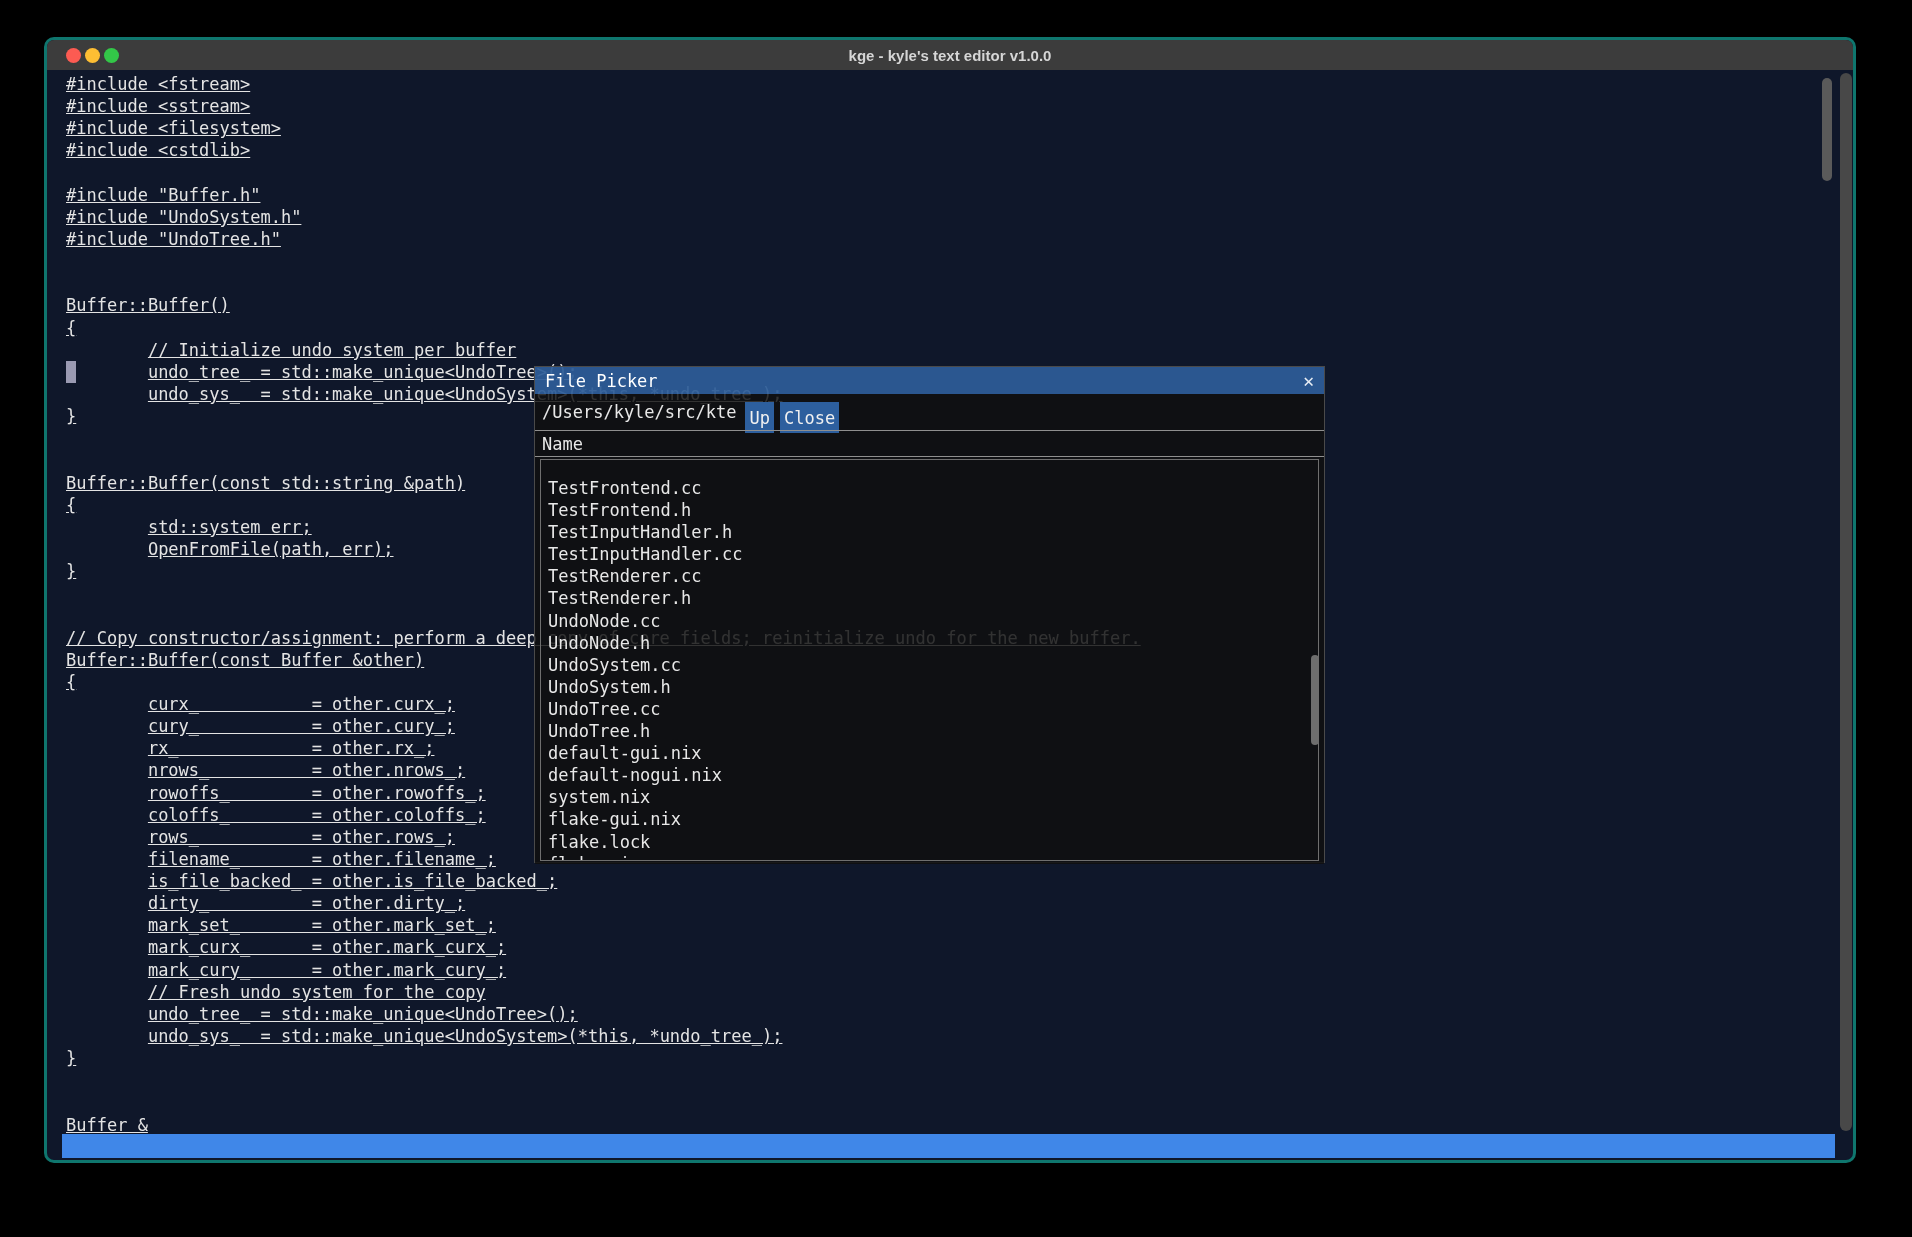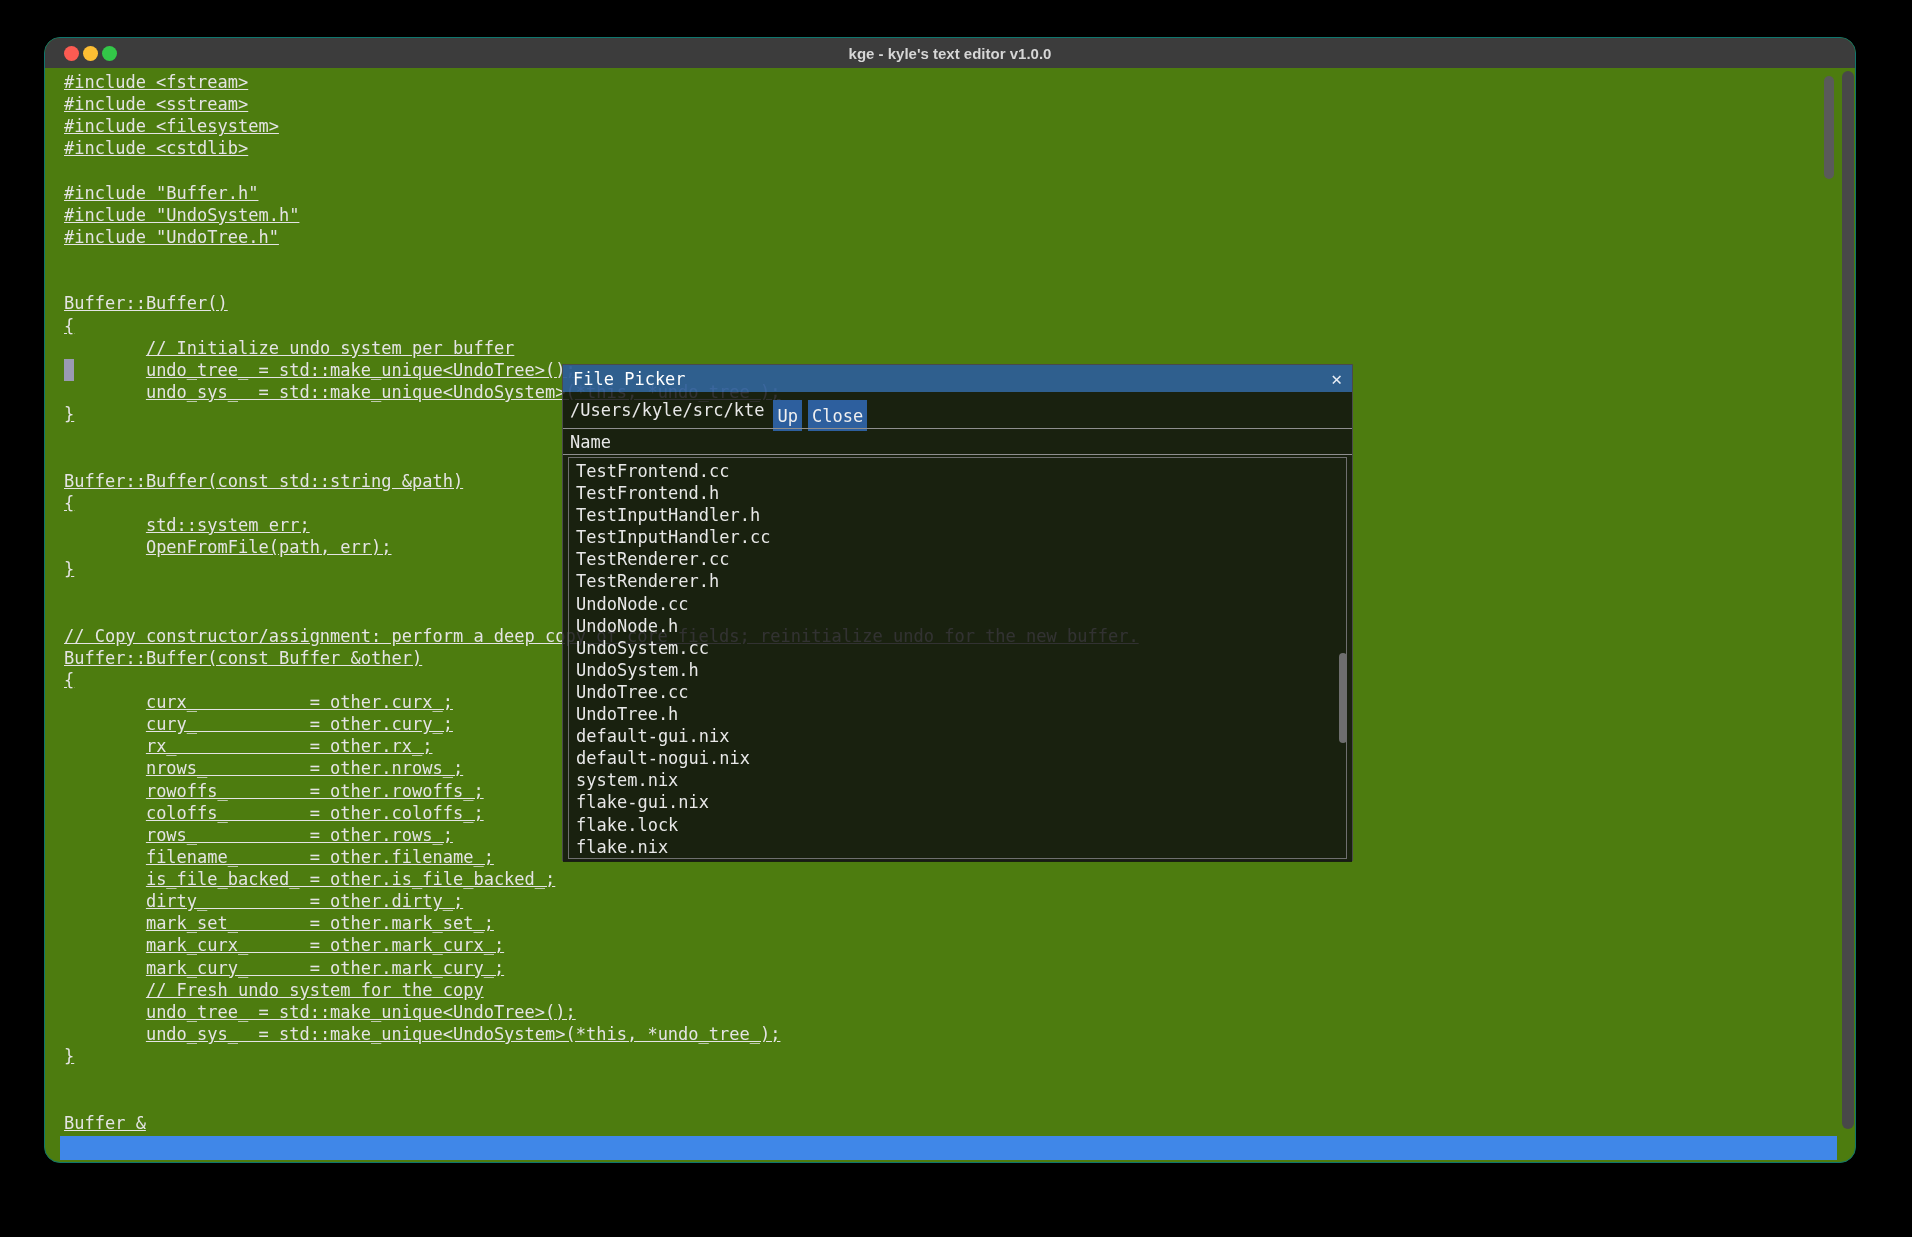--- a/index.html
+++ b/index.html
@@ -3,21 +3,21 @@
 <meta charset="utf-8">
 <style>
   * { box-sizing: border-box; }
   html,body { margin:0; padding:0; background:#000; }
   .screen {
     position:relative; width:1912px; height:1237px; background:#000; overflow:hidden;
     font-family:"DejaVu Sans Mono", monospace;
   }
   .window {
     position:absolute; left:44px; top:37px; width:1812px; height:1126px;
-    background:#4d7c0f; border:1px solid #0f766e; border-radius:16px; overflow:hidden;
+    background:#0f172a; border:3px solid #0f766e; border-radius:10px; overflow:hidden;
   }
   
   .titlebar {
     position:absolute; left:0; top:0; right:0; height:30px; background:#3c3c3c;
     display:flex; align-items:center;
   }
   .lights { position:absolute; left:19px; top:8px; display:flex; gap:4px; }
   .light { width:15px; height:15px; border-radius:50%; }
   .light.red    { background:#fc5b52; }
   .light.yellow { background:#fdbe33; }
@@ -46,42 +46,42 @@
     background:#484848; border-radius:6px;
   }
   
   .statusbar {
     position:absolute; left:15px; right:18px; bottom:2px; height:24px; background:#4087e8;
     color:#f2f2f2; font-size:17px; line-height:24px; white-space:pre;
   }
   .status-left   { position:absolute; left:8px; }
   
   .dialog {
-    position:absolute; left:517px; top:326px; width:791px; height:497px;
+    position:absolute; left:487px; top:326px; width:791px; height:497px;
     border:1px solid #4a4a4a; z-index:5; color:#e8e8e8; font-size:17px;
   }
   .dlg-titlebar {
     height:27px; background:rgba(45,92,152,0.93); display:flex; align-items:center;
     justify-content:space-between; padding:0 10px; color:#fff;
   }
   .dlg-close { cursor:default; color:#e9eef5; font-size:18px; line-height:27px; }
   .dlg-body { position:relative; height:470px; background:rgba(16,16,16,0.84); }
   .path-row { position:absolute; left:0; top:0; right:0; height:36px; display:flex; align-items:flex-start; padding:8px 7px; }
   .dlg-btn {
     background:#2d5f9e; color:#f0f0f0; height:31px; line-height:26px; padding:0 4px;
     border:none; font-family:"DejaVu Sans Mono", monospace; font-size:17px;
   }
   .btn-up { margin-left:9px; }
   .btn-close { margin-left:6px; }
   .sep1 { position:absolute; left:0; right:0; top:36px; border-top:1px solid #8f8f8f; }
   .name-row { position:absolute; left:0; top:37px; right:0; height:25px; display:flex; align-items:center; padding:0 7px; }
   .sep2 { position:absolute; left:0; right:0; top:62px; border-top:1px solid #8f8f8f; }
   .listbox {
     position:absolute; left:5px; right:5px; top:65px; height:402px;
-    border:1px solid #6f6f6f; overflow:hidden; padding-top:2px;
+    border:1px solid #6f6f6f; overflow:hidden; padding-top:17px;
   }
   .file-item { height:22.1px; line-height:22.1px; padding-left:7px; white-space:pre; }
   .list-scroll-thumb {
     position:absolute; right:5px; top:261px; width:8px; height:90px;
     background:#6e6e6e; border-radius:4px;
   }
 </style>
 </head>
 <body>
 

